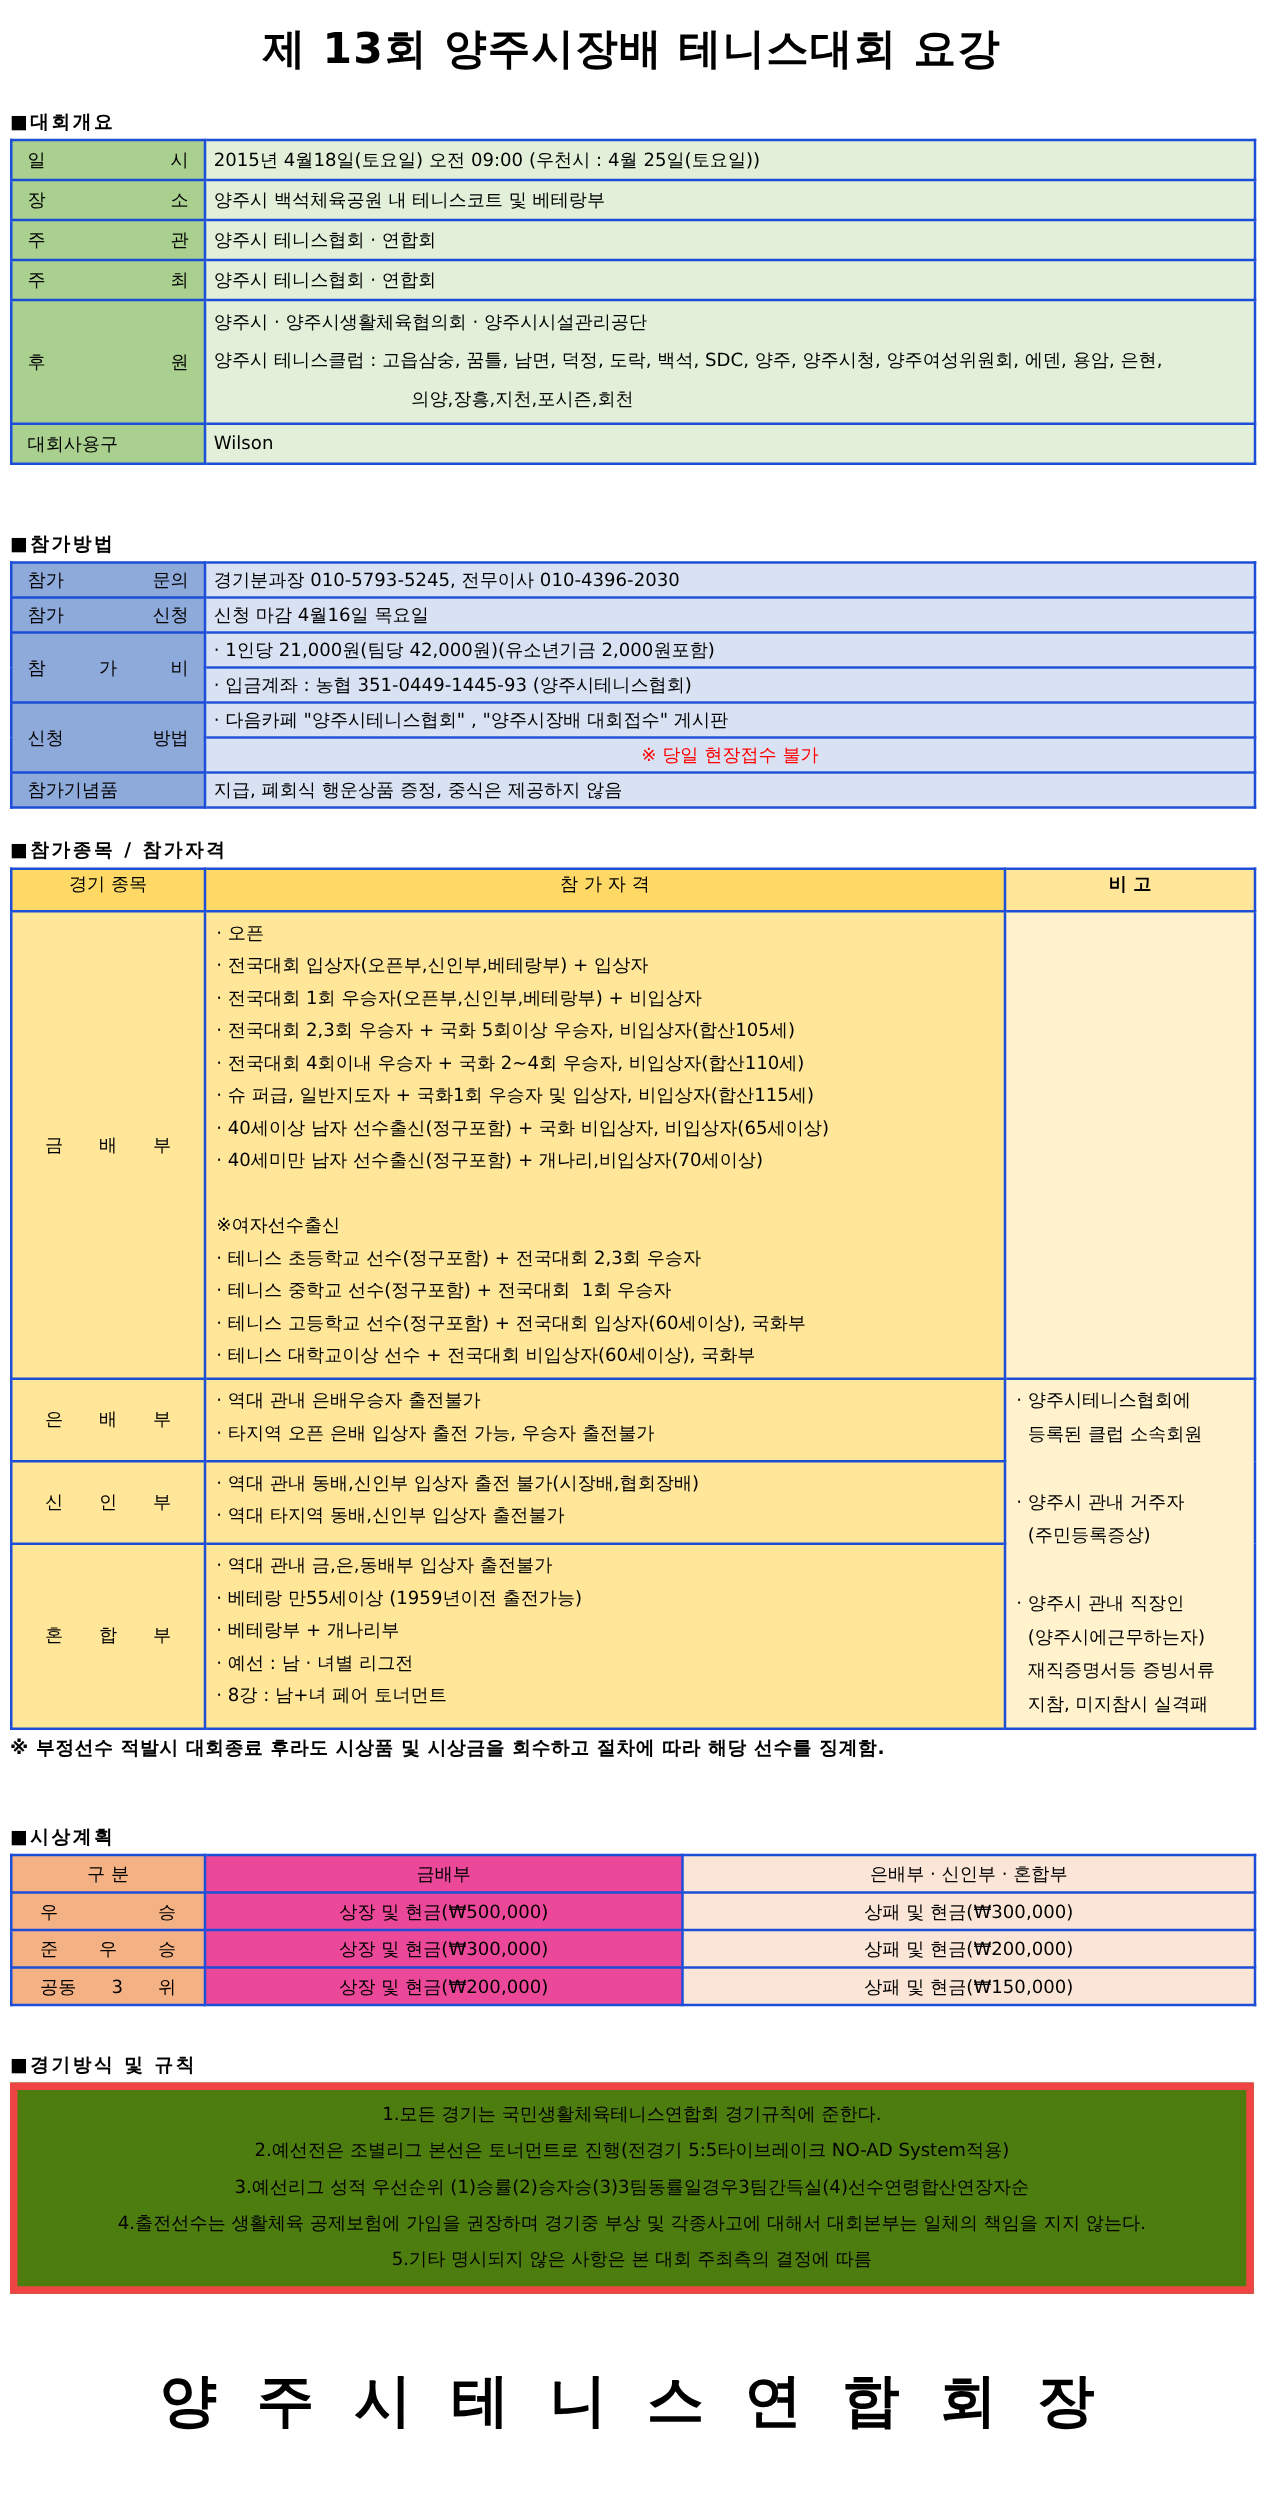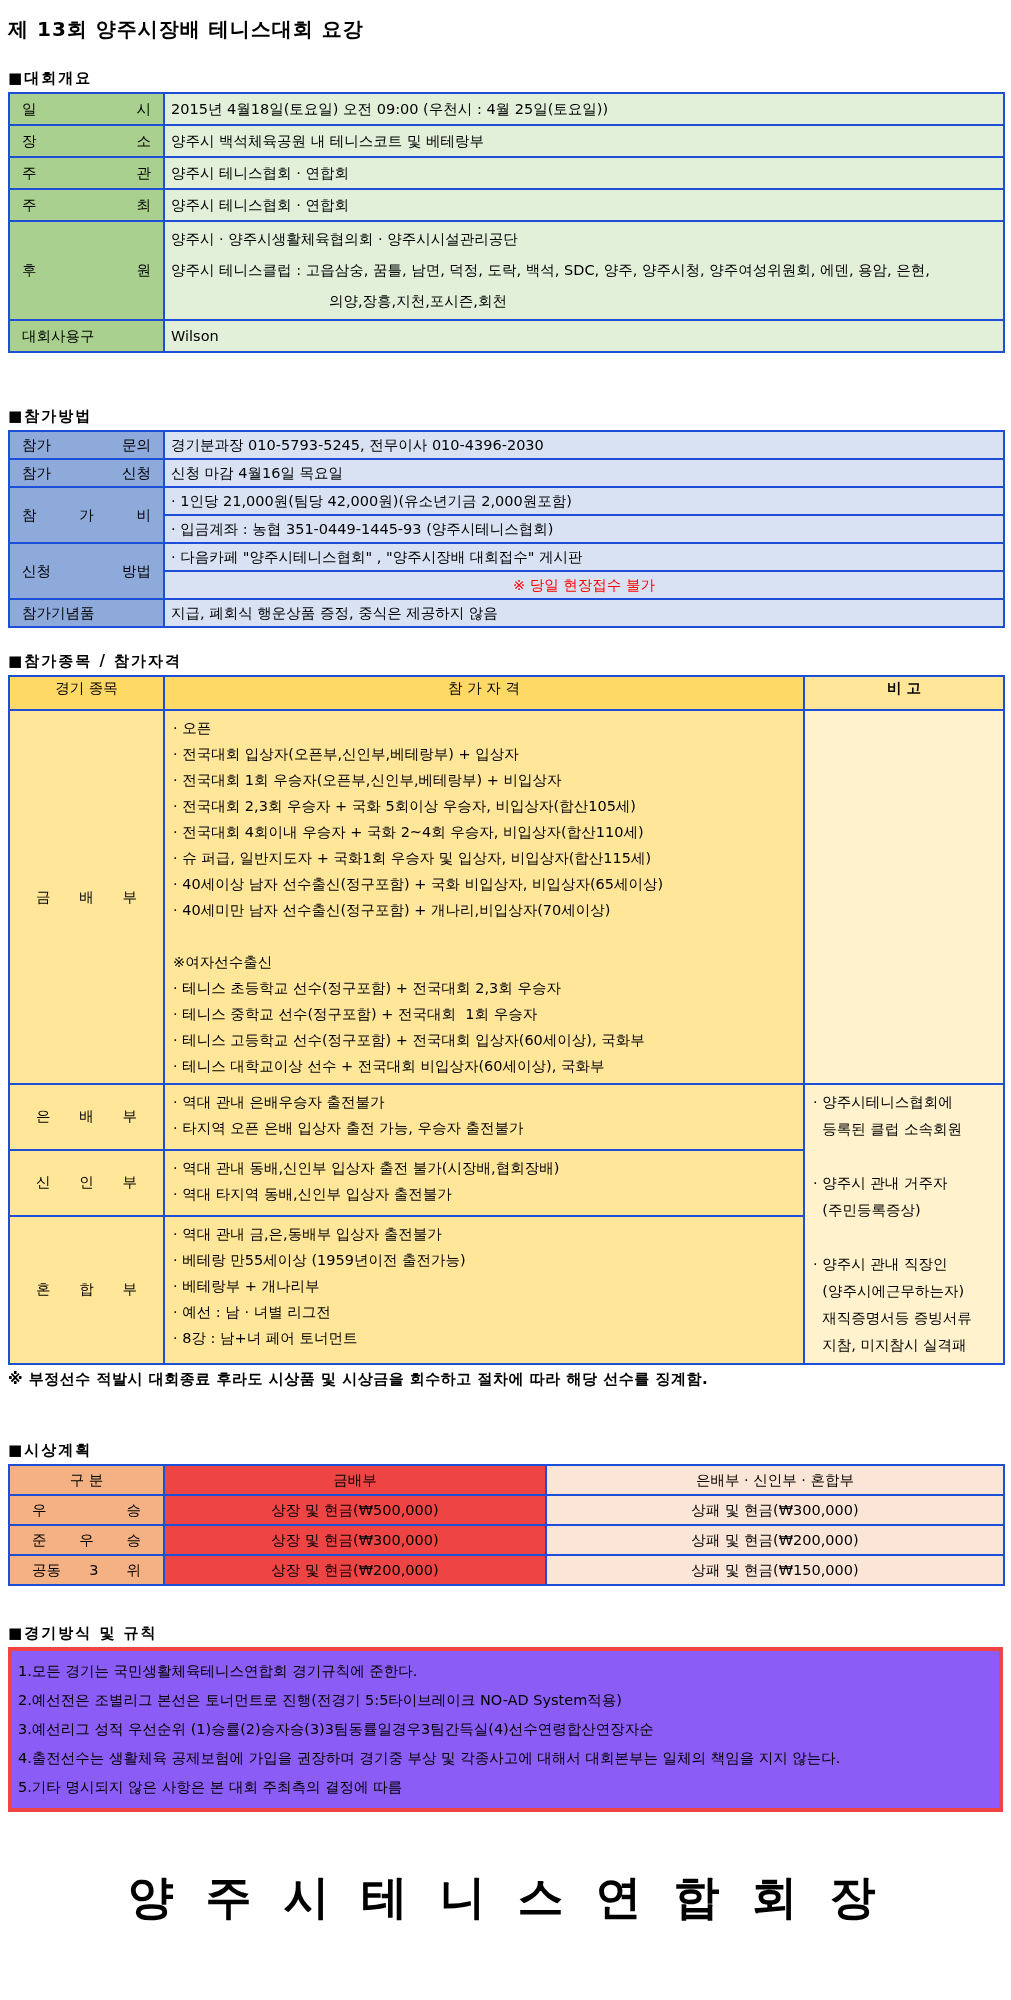--- a/index.html
+++ b/index.html
@@ -5,21 +5,21 @@
   * { margin:0; padding:0; box-sizing:border-box; }
   html,body { background:#ffffff; }
   body {
     width:1011px; min-height:2000px;
     font-family:"DejaVu Sans", sans-serif;
     color:#000;
   }
   .page { width:1011px; padding:0 8px; }
 
   .doc-title {
-    font-size:20px; font-weight:bold;
+    text-align:center; font-size:34px; font-weight:bold;
     padding:16px 0 0; letter-spacing:1px;
   }
 
   .sec-head {
     font-weight:bold; font-size:15px; letter-spacing:2px;
     margin:0 0 4px;
   }
   .gap-1 { margin-top:26px; }
   .gap-2 { margin-top:54px; }
   .gap-3 { margin-top:24px; }
@@ -63,27 +63,27 @@
   .lines { white-space:pre; line-height:26px; padding:4px 8px !important; }
   .note .inner, td.lines.note { line-height:27px; }
   .penalty {
     font-weight:bold; font-size:15px; margin-top:5px; letter-spacing:0.5px;
   }
 
   
   .orange td { height:30px; text-align:left; text-align-last:center; vertical-align:middle; }
   .orange .rank { background:#F4B183; }
   .orange .rank.spread { text-align:justify; text-align-last:justify; padding:2px 22px; }
-  .orange .gold-col { background:#ef4444; }
+  .orange .gold-col { background:#ec4899; }
   .orange .others-col { background:#FBE5D6; }
 
   
   .rules-box {
-    border:4px solid #ef4444; background:#8b5cf6;
-    width:995px; padding:6px 4px;
+    border:6px solid #ef4444; background:#4d7c0f;
+    width:995px; padding:6px 4px;text-align:center;
   }
   .rules-box .lines { white-space:pre; line-height:29px; font-size:14.5px; padding:0 2px !important; }
 
   
   .signature {
     text-align:center; font-size:46px; font-weight:bold;
     letter-spacing:8px; margin-top:55px; white-space:nowrap;
   }
 </style>
 </head>

